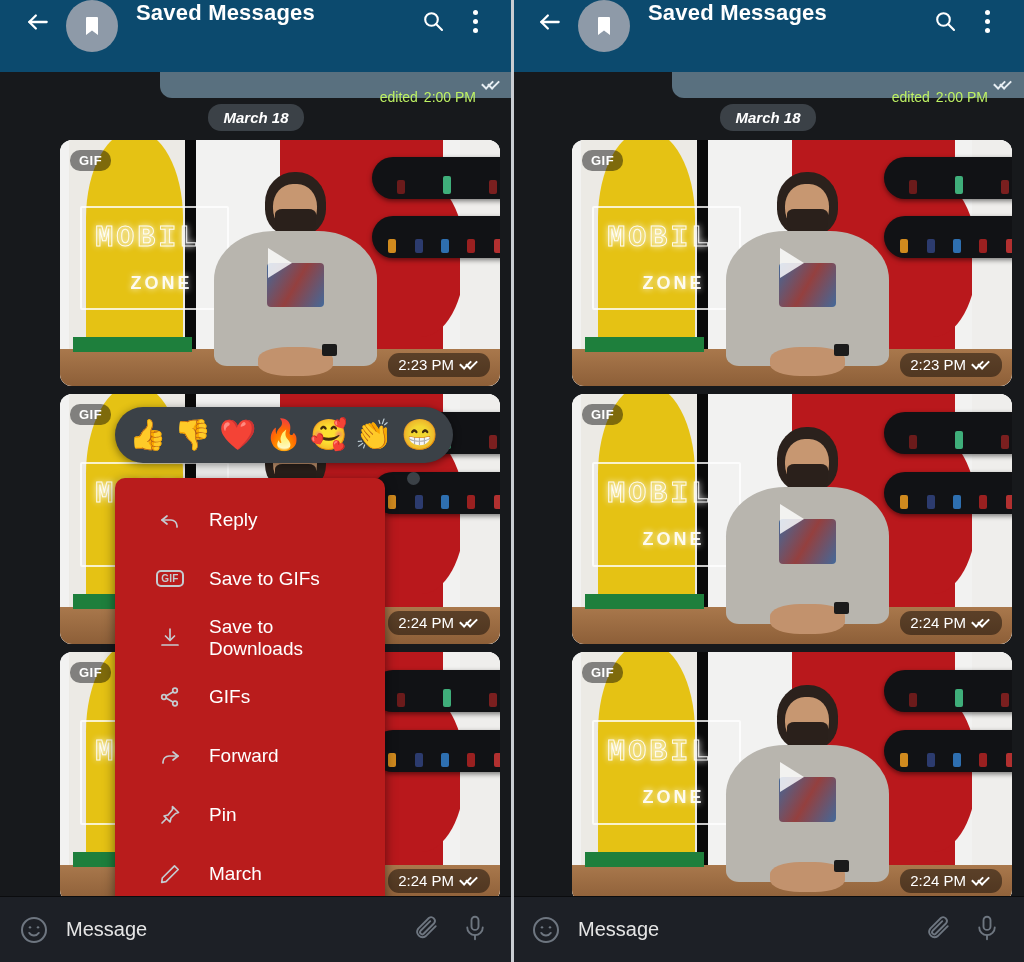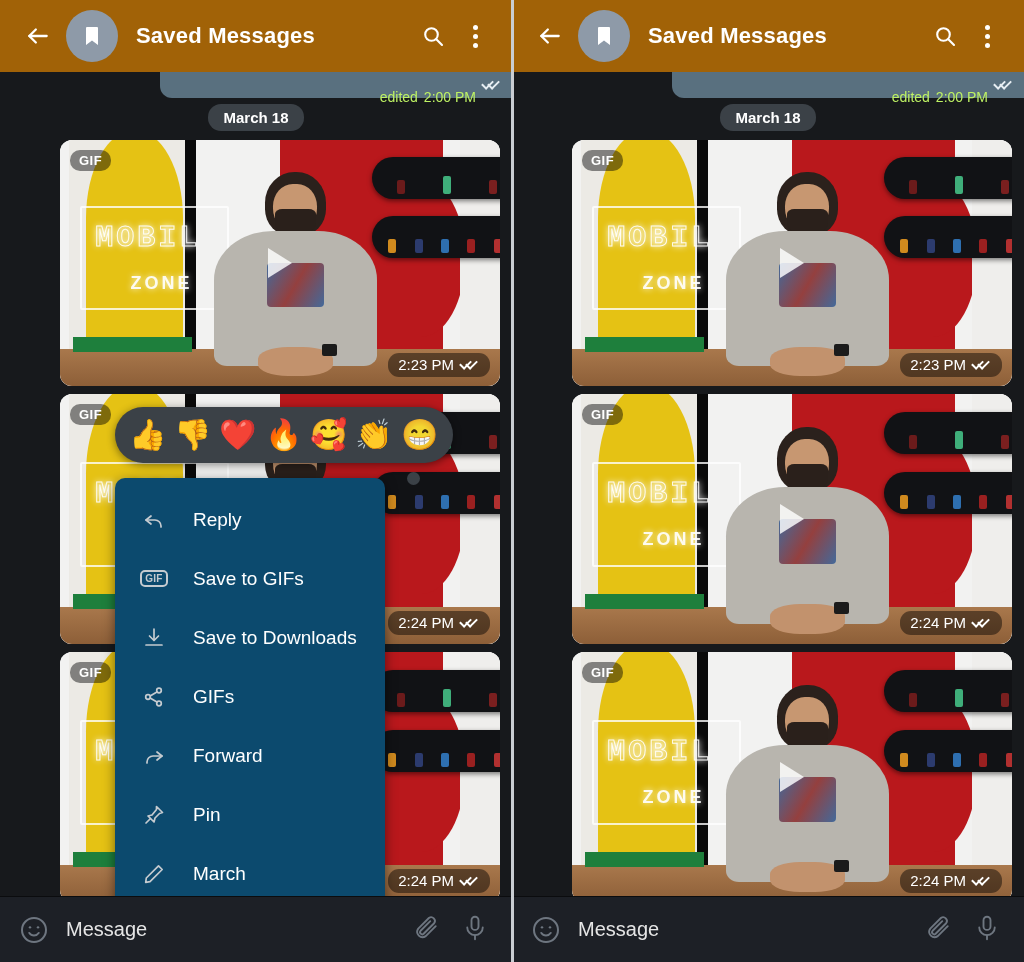--- a/index.html
+++ b/index.html
@@ -15,22 +15,22 @@
     background: #c9cdd2; z-index: 60;
   }
 
   .panel {
     position: relative; width: 512px; height: 962px;
     background: #14161a; overflow: hidden;
   }
 
   
   .header {
-    position: relative; height: 72px; background: #a16207;
-    display: flex; align-items: center; padding: 0 16px; z-index: 30;
+    position: relative; height: 72px; background: #0c4a6e;
+    display: flex; padding: 0 16px; z-index: 30;
   }
   .hdr-back { width: 44px; height: 44px; display: flex; align-items: center; justify-content: center; flex: none; }
   .hdr-avatar {
     width: 52px; height: 52px; border-radius: 50%;
     background: #8e9aa8; display: flex; align-items: center; justify-content: center;
     flex: none; margin-left: 6px;
   }
   .hdr-title {
     color: #ffffff; font-size: 22px; font-weight: bold;
     margin-left: 18px; flex: 1; white-space: nowrap; letter-spacing: .2px;
@@ -57,21 +57,21 @@
     width: 9px; height: 5px; border-left: 2px solid currentColor; border-bottom: 2px solid currentColor;
     transform: rotate(-45deg);
   }
   .ticks::before { left: 0; }
   .ticks::after { left: 6px; }
   .edited-bubble .ticks { color: #e7eef3; }
 
   .date-chip-row { position: absolute; top: 32px; left: 0; right: 0; display: flex; justify-content: center; }
   .date-chip {
     background: #3b4147; color: #ffffff; font-size: 15px; font-weight: bold;
-    padding: 5px 15px; border-radius: 13px;
+    padding: 5px 15px; border-radius: 13px; font-style: italic;
   }
 
   
   .msg { position: absolute; left: 60px; width: 440px; border-radius: 12px; overflow: hidden; }
   .msg.m1 { top: 68px; height: 246px; }
   .msg.m2 { top: 322px; height: 250px; }
   .msg.m3 { top: 580px; height: 250px; }
 
   .thumb { position: absolute; inset: 0; overflow: hidden; background: #ffffff; }
   
@@ -184,22 +184,22 @@
   .reaction-bar .emo { font-size: 30px; line-height: 1; }
   .reaction-bar .emo.cut { opacity: .95; }
   .react-dot {
     position: absolute; left: 407px; top: 400px; width: 13px; height: 13px;
     border-radius: 50%; background: #3b4147; z-index: 40;
   }
 
   
   .ctx-menu {
     position: absolute; left: 115px; top: 406px; width: 270px;
-    background: #0c4a6e; border-radius: 10px; z-index: 50;
-    padding: 12px 0 10px; box-shadow: 0 3px 12px rgba(0,0,0,.5);
+    background: #b91c1c; border-radius: 10px; z-index: 50;
+    padding: 12px 16px 10px; box-shadow: 0 3px 12px rgba(0,0,0,.5);
   }
   .ctx-item {
     display: flex; align-items: center; height: 59px; padding-left: 22px;
   }
   .ctx-ico {
     width: 34px; height: 34px; display: flex; align-items: center; justify-content: center;
     flex: none; color: #c5cbd0;
   }
   .ctx-label { color: #ffffff; font-size: 19px; margin-left: 22px; }
   .gif-box {

